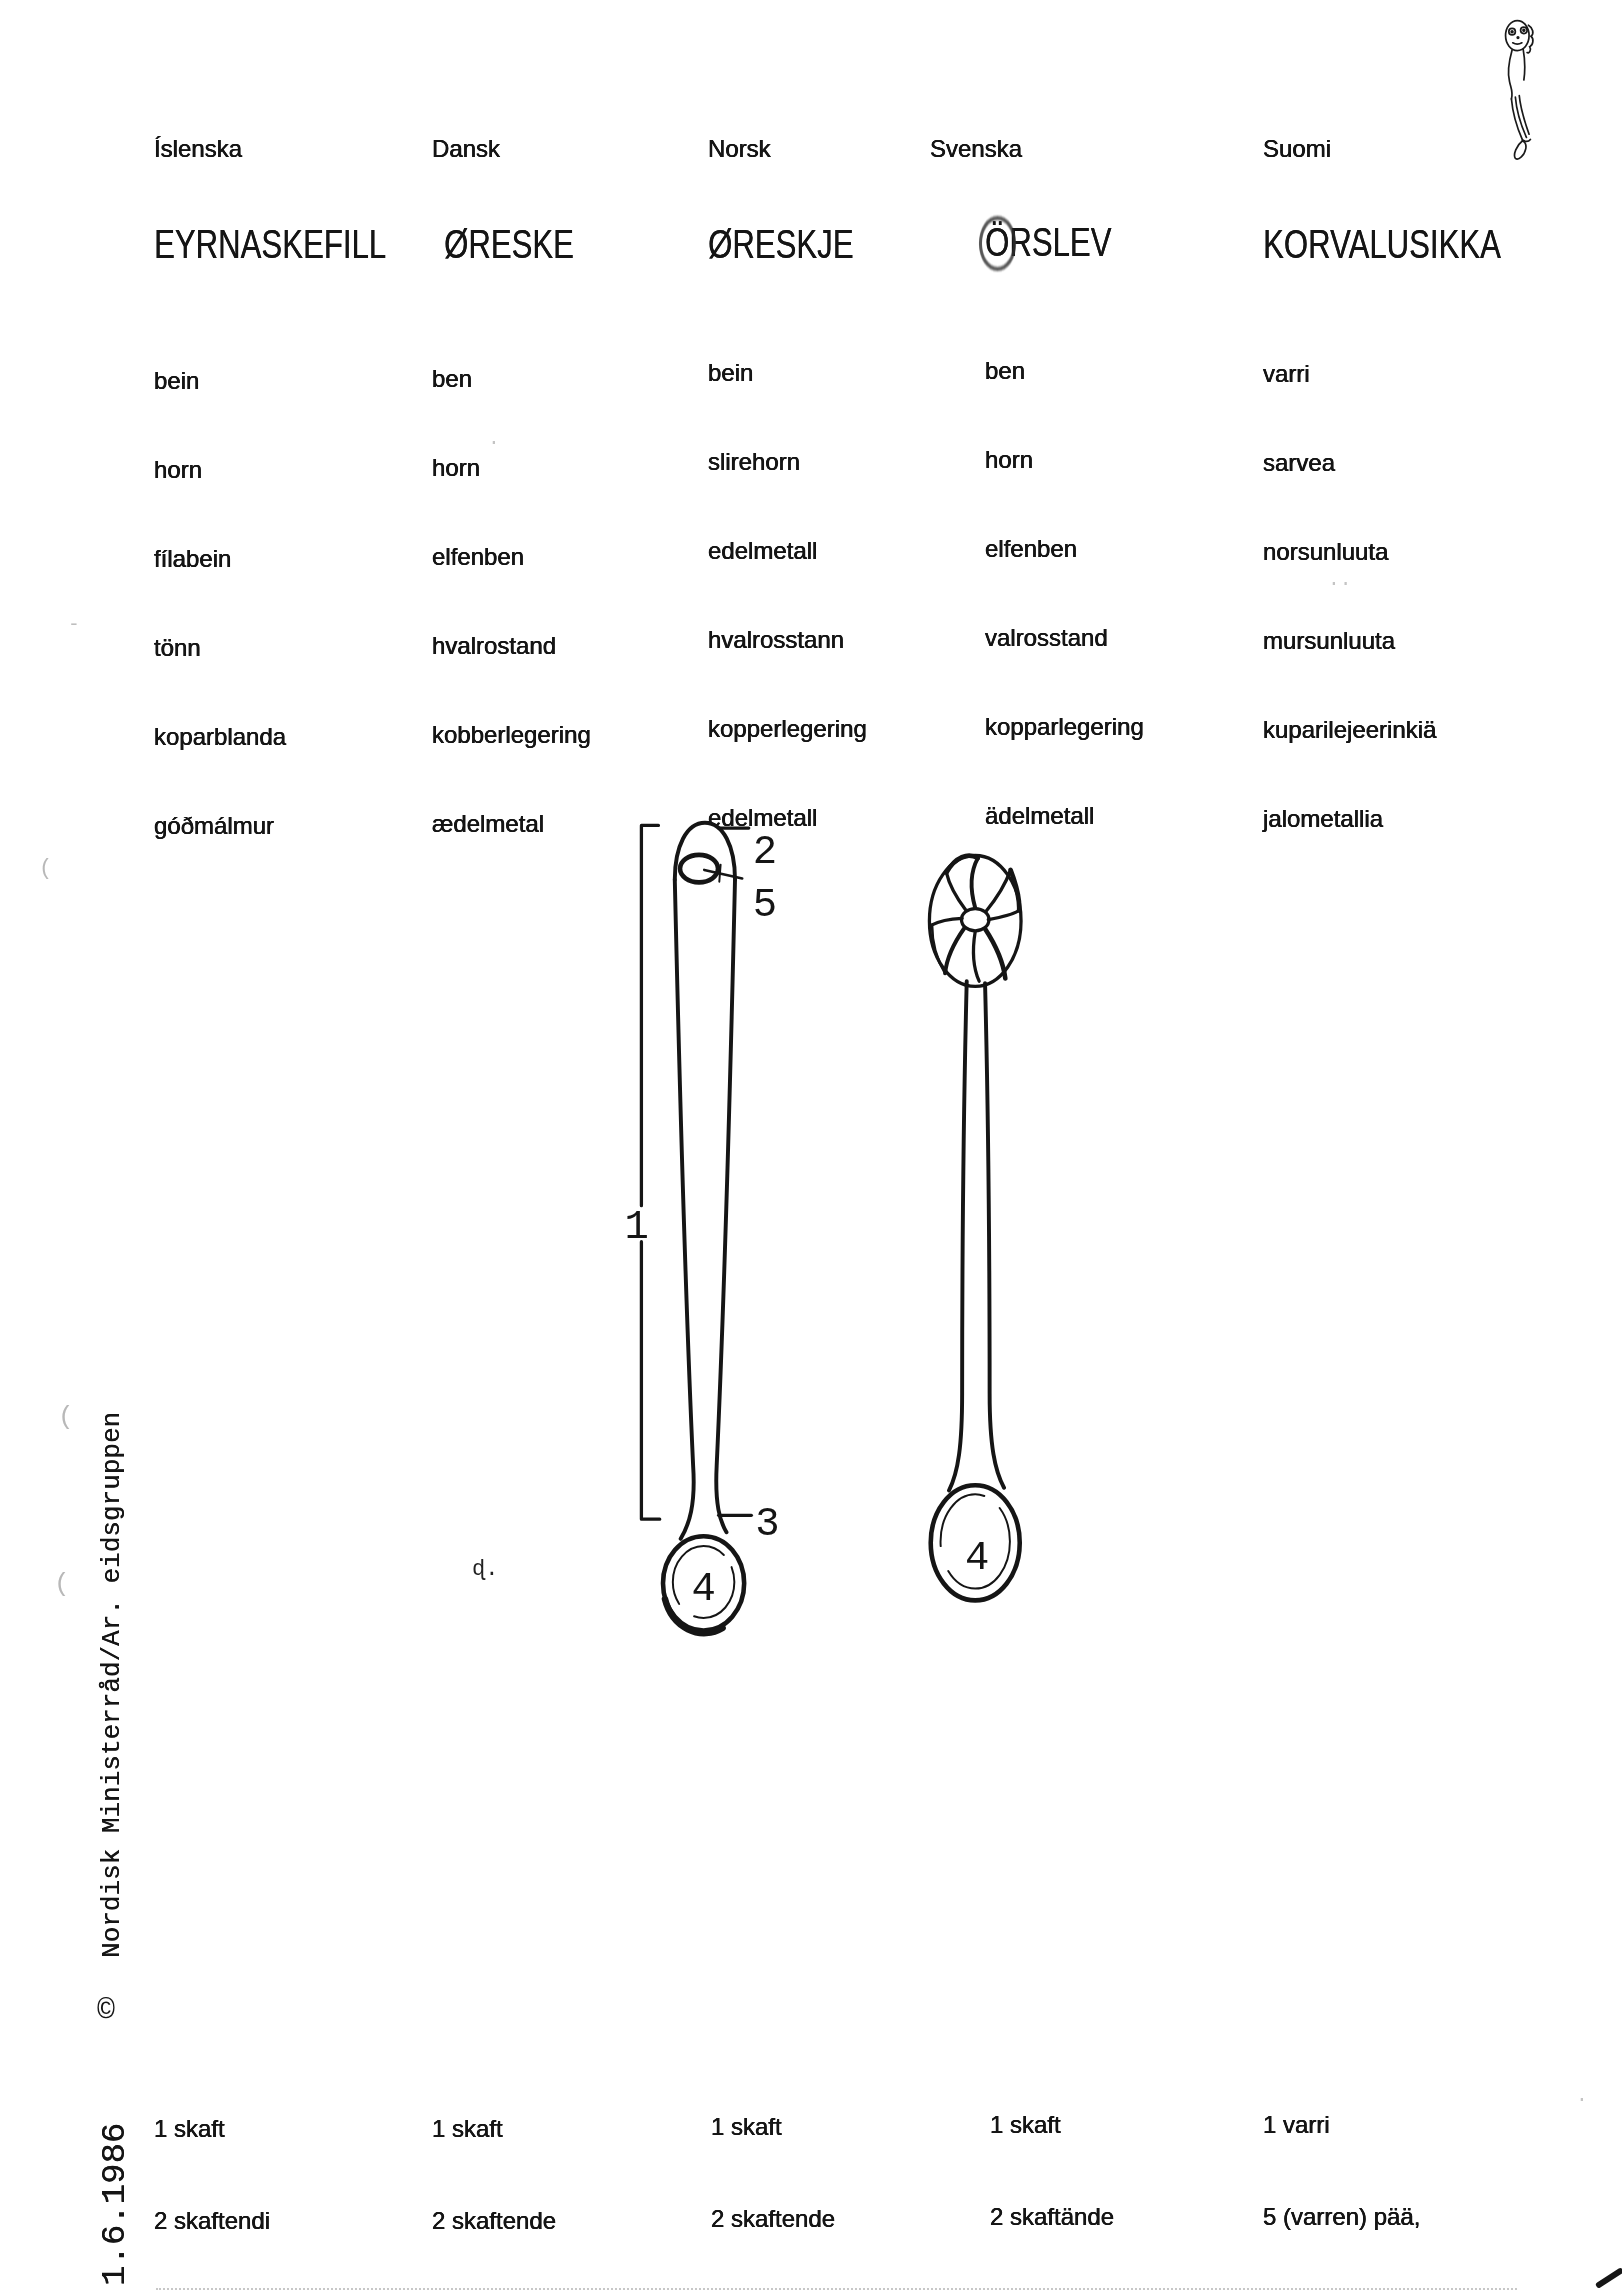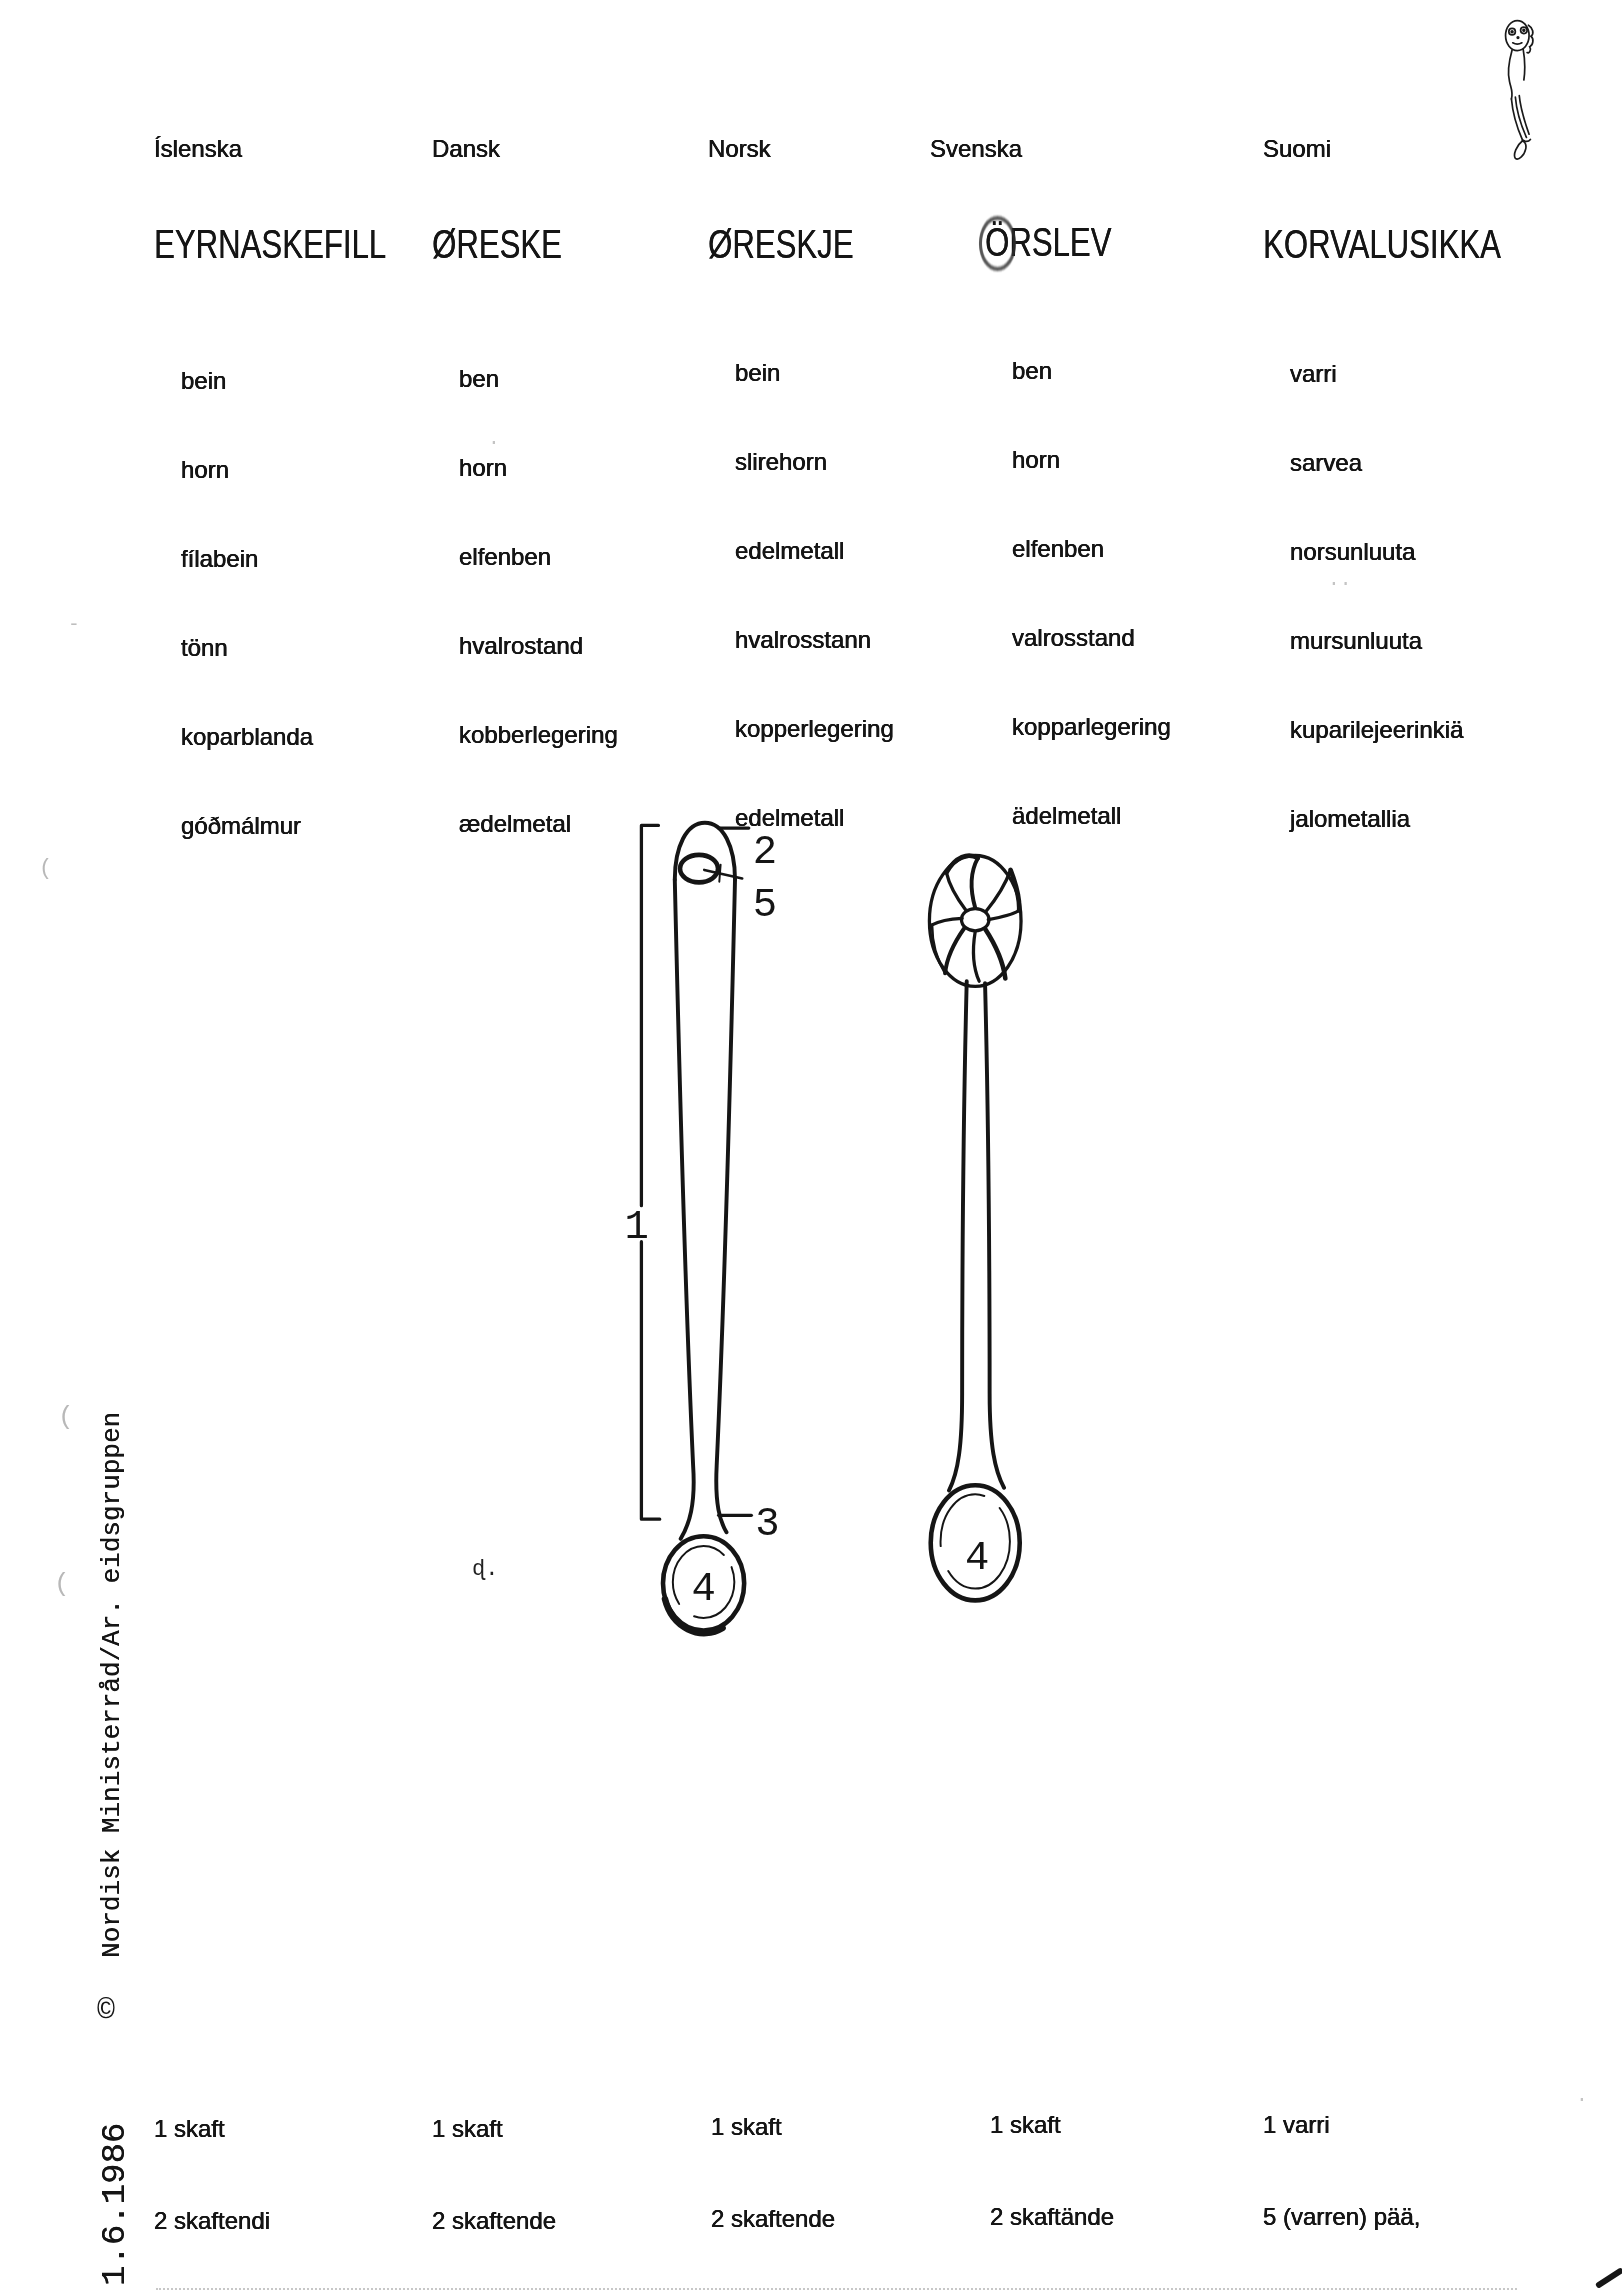--- a/index.html
+++ b/index.html
@@ -30,21 +30,21 @@
   }
   .headword .squeeze{display:inline-block;transform:scaleX(0.76);transform-origin:0 50%;}
   .circled{position:relative;display:inline-block;}
   .circled::before{
     content:"";position:absolute;left:-7.9px;top:-2.6px;
     width:41px;height:47px;
     border:4.6px solid rgba(45,45,45,0.8);
     border-radius:50%;
     filter:blur(1px);
   }
-  .mat-col{position:absolute;margin-left:27px;}
+  .mat-col{position:absolute;}
   .mat-col div{height:33px;line-height:33px;}
   .part-col{position:absolute;}
   .part-col div{height:36px;line-height:36px;}
   .vtext{
     position:absolute;
     font-family:"Liberation Mono","DejaVu Sans Mono",monospace;
     white-space:pre;
     transform:rotate(-90deg);
     transform-origin:0 0;
     text-shadow:0.3px 0 0 currentColor;
@@ -69,21 +69,21 @@
 
 <div class="page">
 
   <div class="mono lang" style="left:154px">Íslenska</div>
   <div class="mono lang" style="left:432px">Dansk</div>
   <div class="mono lang" style="left:708px">Norsk</div>
   <div class="mono lang" style="left:930px">Svenska</div>
   <div class="mono lang" style="left:1263px">Suomi</div>
 
   <div class="headword" style="left:154px"><span class="squeeze">EYRNASKEFILL</span></div>
-  <div class="headword" style="left:432px"><span class="squeeze">ØRESKE</span></div>
+  <div class="headword" style="left:444px"><span class="squeeze">ØRESKE</span></div>
   <div class="headword" style="left:708px"><span class="squeeze">ØRESKJE</span></div>
   <div class="headword" style="left:985px;top:219px"><span class="squeeze circled">ÖRSLEV</span></div>
   <div class="headword" style="left:1263px"><span class="squeeze">KORVALUSIKKA</span></div>
 
   <div class="mat-col mono" style="left:154px;top:308px">
     <div>bein</div>
     <div>horn</div>
     <div>fílabein</div>
     <div>tönn</div>
     <div>koparblanda</div>

